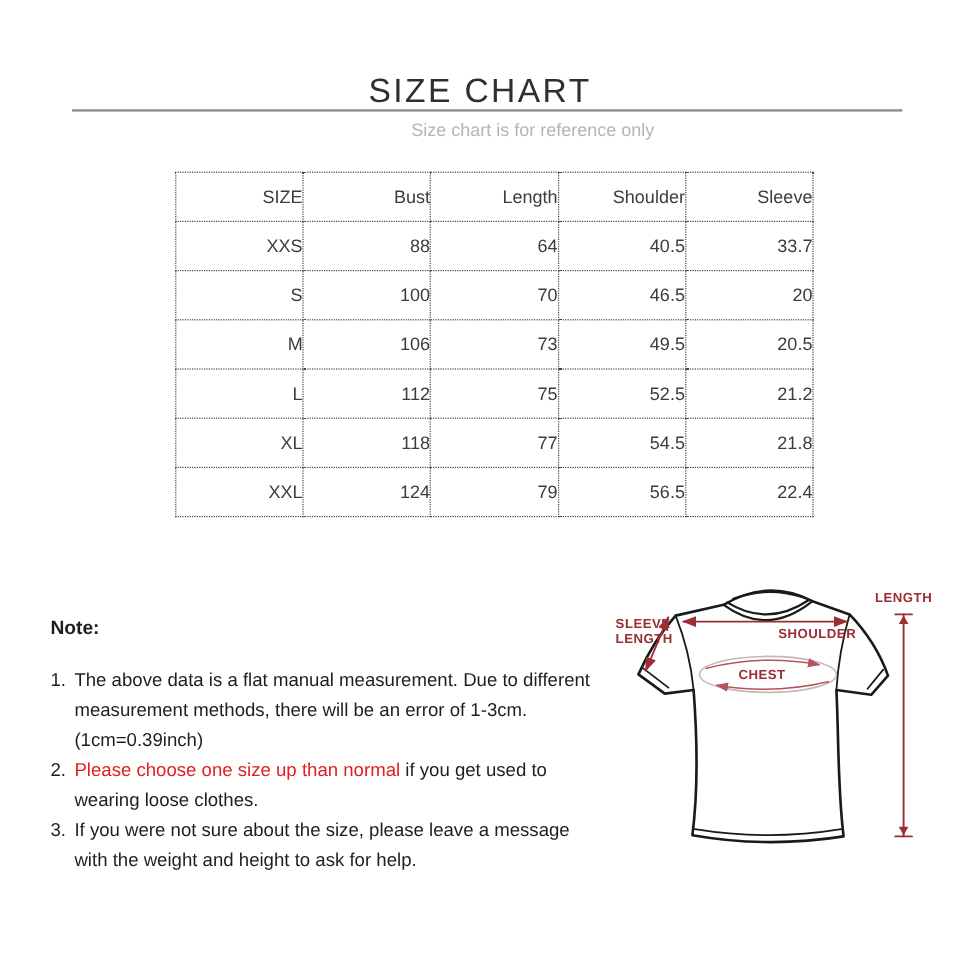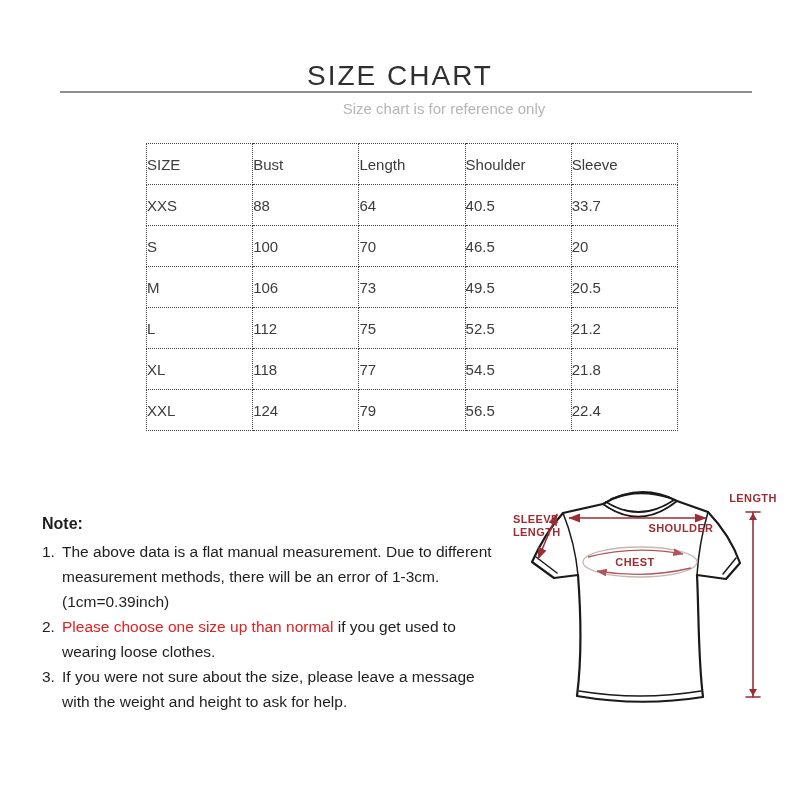--- a/index.html
+++ b/index.html
@@ -16,28 +16,28 @@
   }
   .subtitle{
     position:absolute;top:100px;left:0;width:800px;text-align:center;
     font-size:15px;color:#b5b5b5;margin-left:44px;
   }
   table.size-table{
     position:absolute;left:146px;top:143px;width:532px;
     border-collapse:collapse;table-layout:fixed;
   }
   table.size-table th, table.size-table td{
-    border:1px dotted #444;height:40px;text-align:left;vertical-align:middle;
+    border:1px dotted #444;height:40px;text-align:right;vertical-align:middle;
     font-size:15px;color:#3c3c3c;font-weight:400;padding:0;
   }
   .notes{
     position:absolute;left:42px;top:511px;width:452px;
     font-size:15.5px;line-height:25px;color:#1e1e1e;
   }
-  .notes .note-heading{font-weight:bold;font-size:16px;margin-bottom:3px;}
+  .notes .note-heading{font-weight:bold;font-size:16px;margin-bottom:19px;}
   .note-item{display:flex;align-items:flex-start;}
   .note-num{flex:0 0 20px;}
   .note-text{flex:1;}
   .red-text{color:#e02020;margin-top:10px;}
   .diagram{
     position:absolute;left:485px;top:475px;width:315px;height:250px;
   }
   .diagram svg{display:block;}
   .dim-label{
     font-family:"Liberation Sans", sans-serif;font-size:11px;font-weight:bold;

